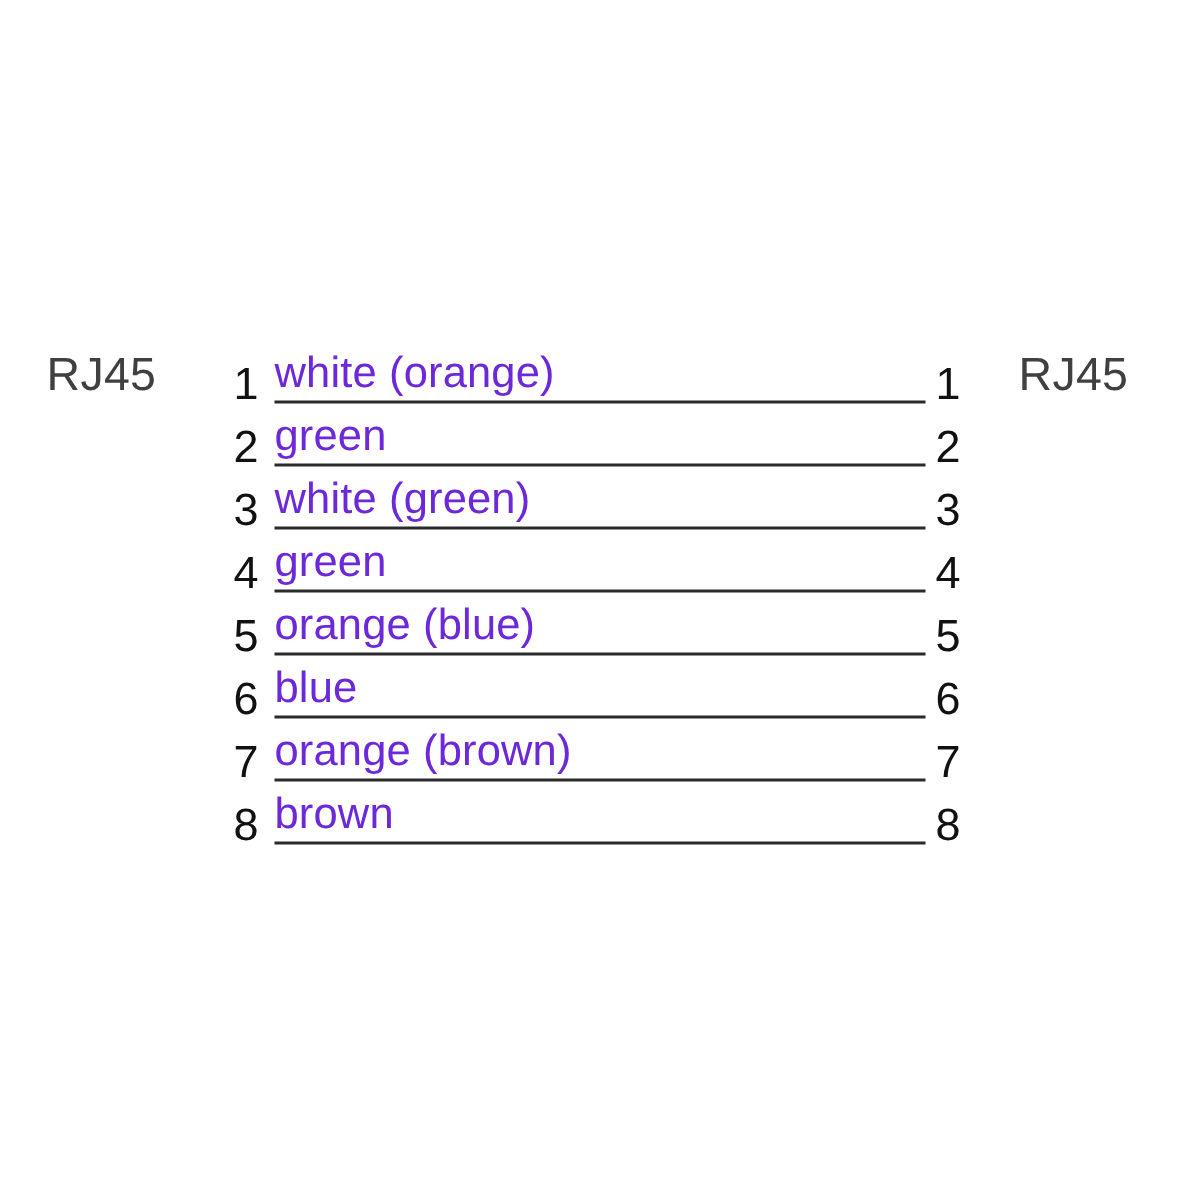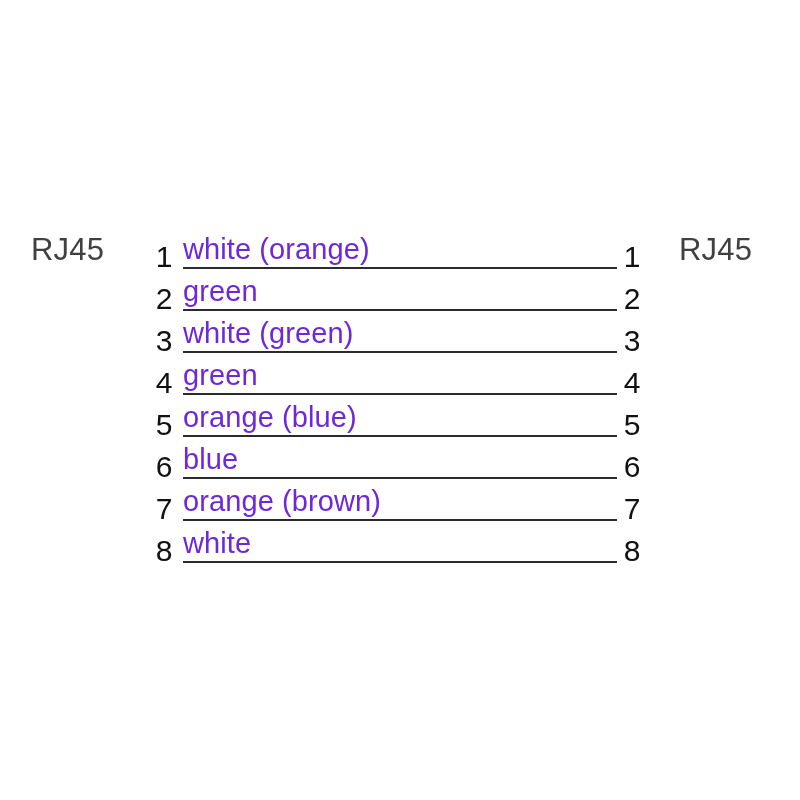--- a/index.html
+++ b/index.html
@@ -125,18 +125,18 @@
 
   <div class="pin-row" style="top:520px">
     <span class="pin-number left">7</span>
     <span class="wire-label">orange (brown)</span>
     <span class="wire-line"></span>
     <span class="pin-number right">7</span>
   </div>
 
   <div class="pin-row" style="top:562px">
     <span class="pin-number left">8</span>
-    <span class="wire-label">white</span>
+    <span class="wire-label">brown</span>
     <span class="wire-line"></span>
     <span class="pin-number right">8</span>
   </div>
 
 </div>
 
 </body></html>

